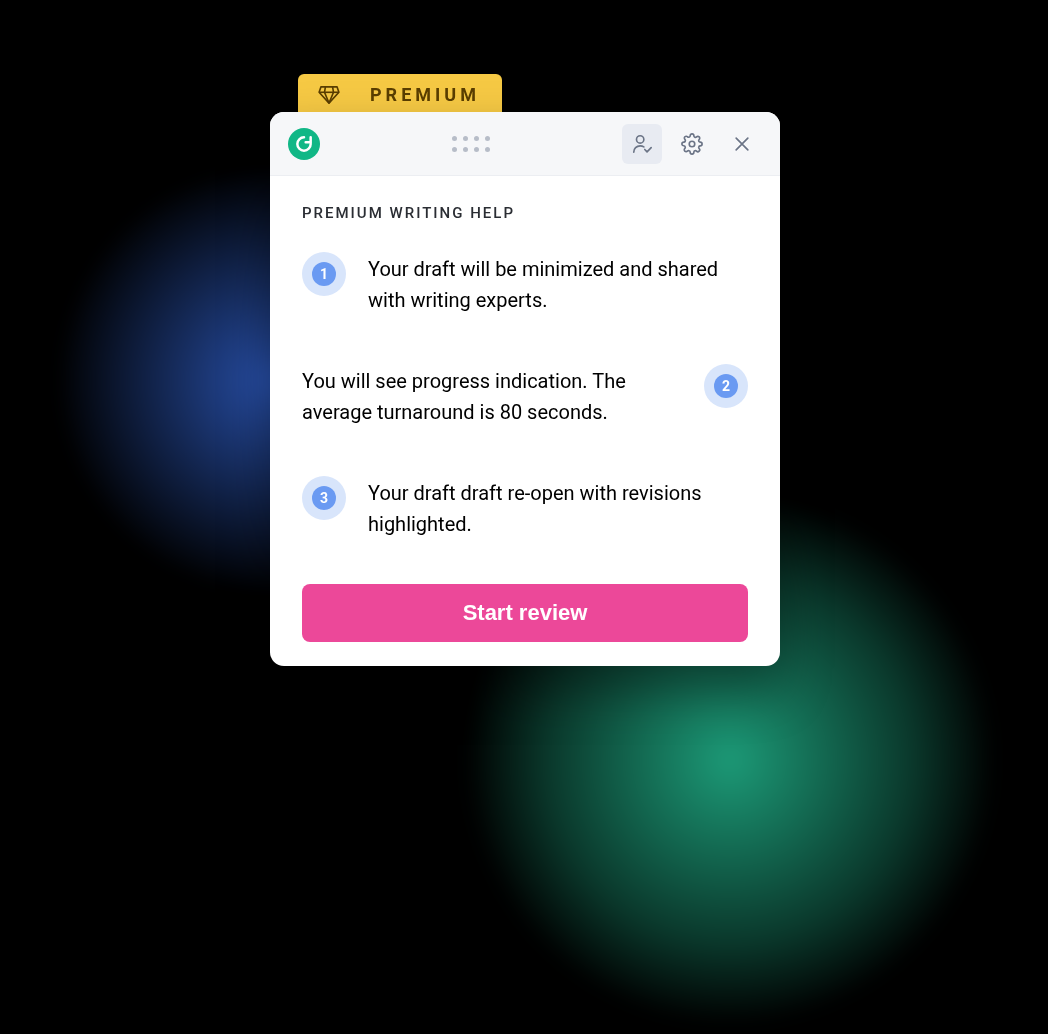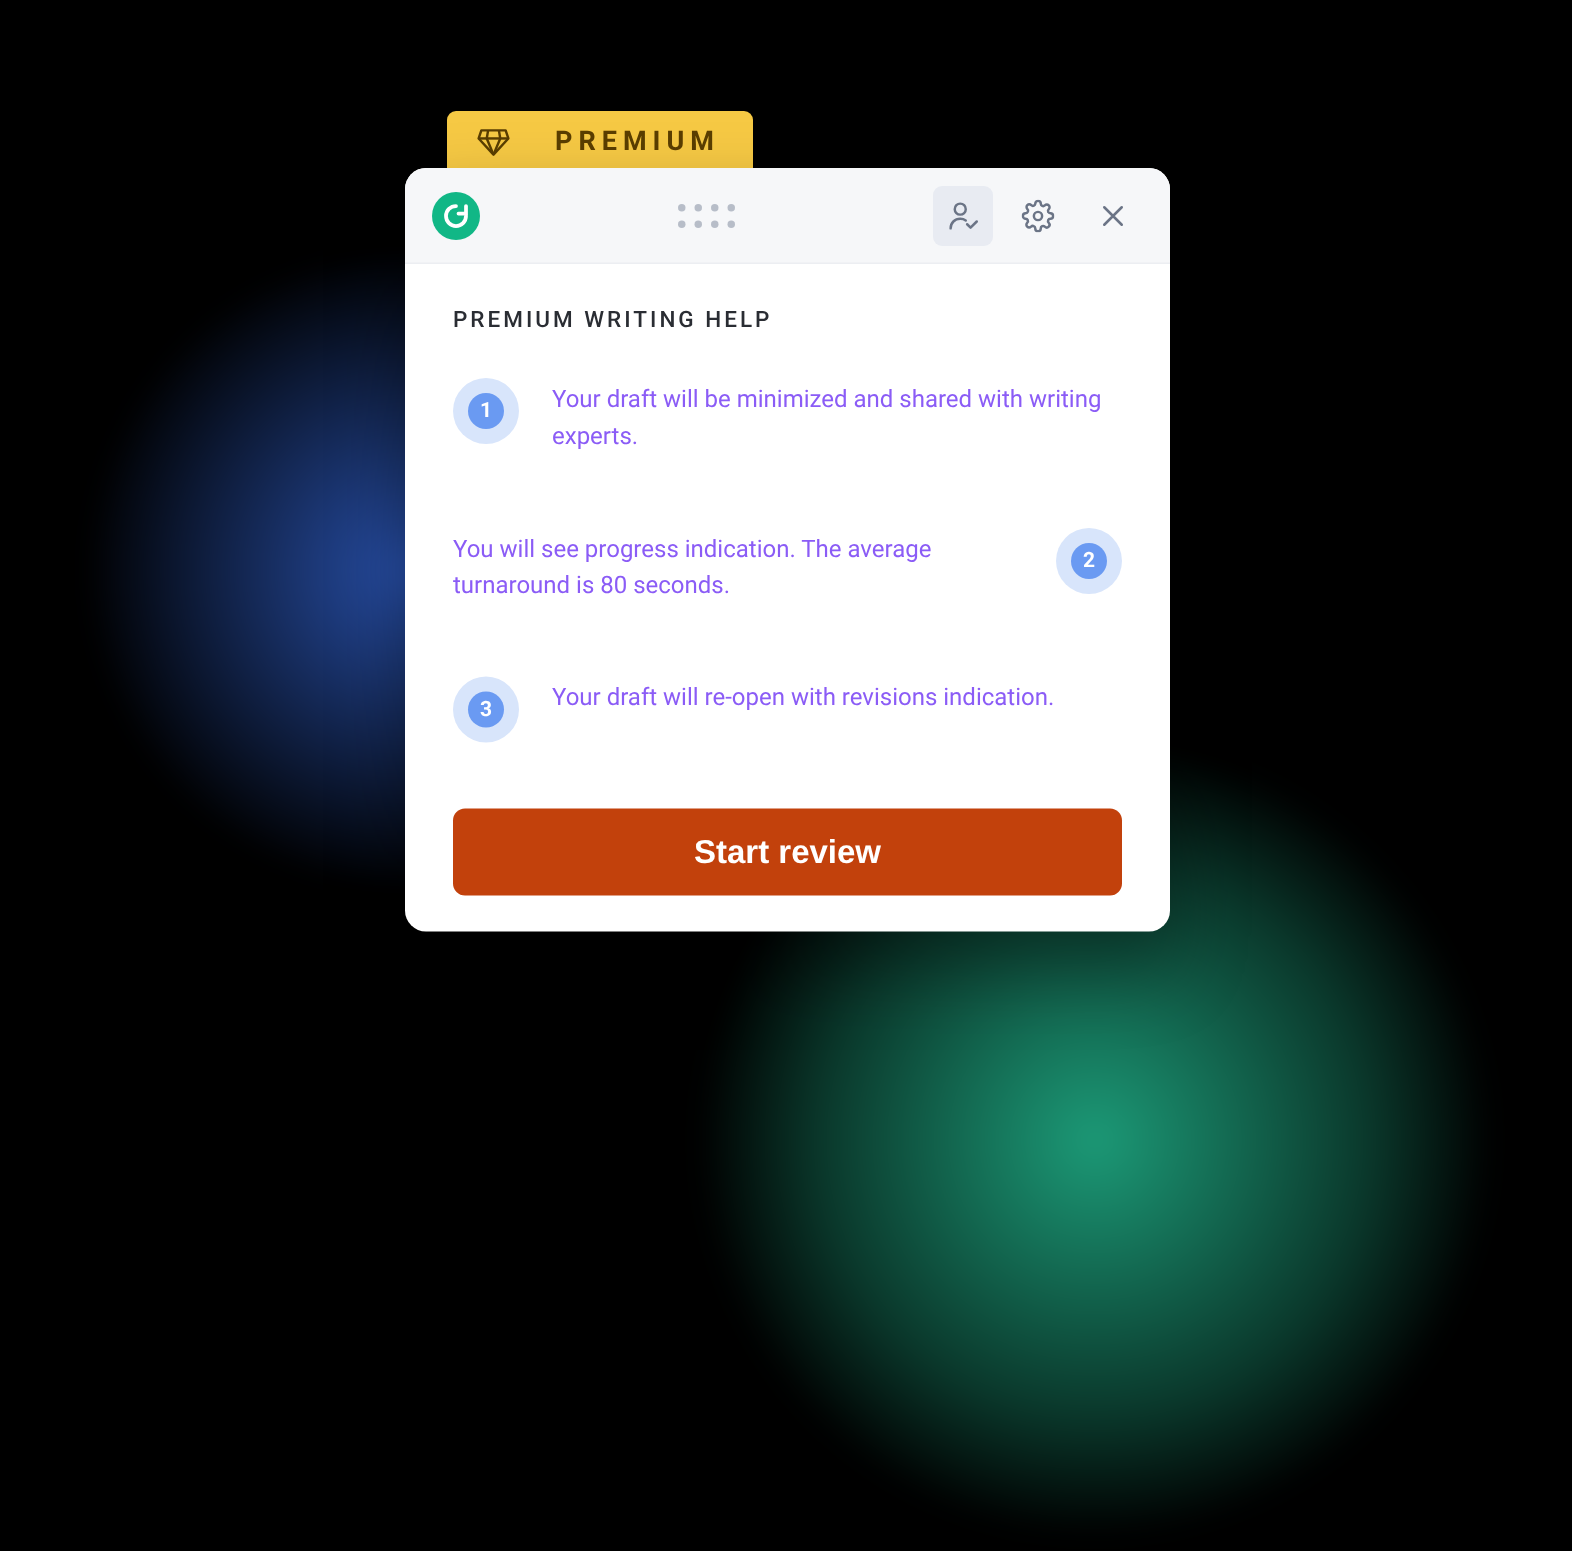--- a/index.html
+++ b/index.html
@@ -127,34 +127,34 @@
     .badge-inner {
       width: 24px; height: 24px; border-radius: 50%;
       background: #6a9af2;
       color: #fff;
       font-weight: 700;
       font-size: 14px;
       display: flex; align-items: center; justify-content: center;
     }
     .step-text {
       flex: 1;
-      font-size: 16px;
+      font-size: 20px;
       line-height: 1.55;
-      color: #8b5cf6;
+      color: #000000;
       padding-top: 2px;
     }
     .step.right {
       flex-direction: row;
     }
     .step.right .badge { order: 2; }
     .step.right .step-text { order: 1; padding-right: 6px; }
     .cta {
       margin-top: 10px;
       width: 100%;
-      background: #c2410c;
+      background: #ec4899;
       color: #fff;
       border: none;
       border-radius: 8px;
       height: 58px;
       font-size: 22px;
       font-weight: 700;
       cursor: pointer;
     }
   </style>
 </head>
@@ -231,19 +231,19 @@
         <div class="badge">
           <div class="badge-inner">2</div>
         </div>
         <div class="step-text">You will see progress indication. The average turnaround is 80 seconds.</div>
       </div>
 
       <div class="step">
         <div class="badge">
           <div class="badge-inner">3</div>
         </div>
-        <div class="step-text">Your draft will re-open with revisions indication.</div>
+        <div class="step-text">Your draft draft re-open with revisions highlighted.</div>
       </div>
     </div>
 
     <button class="cta">Start review</button>
   </div>
 </div>
 
 </body></html>

